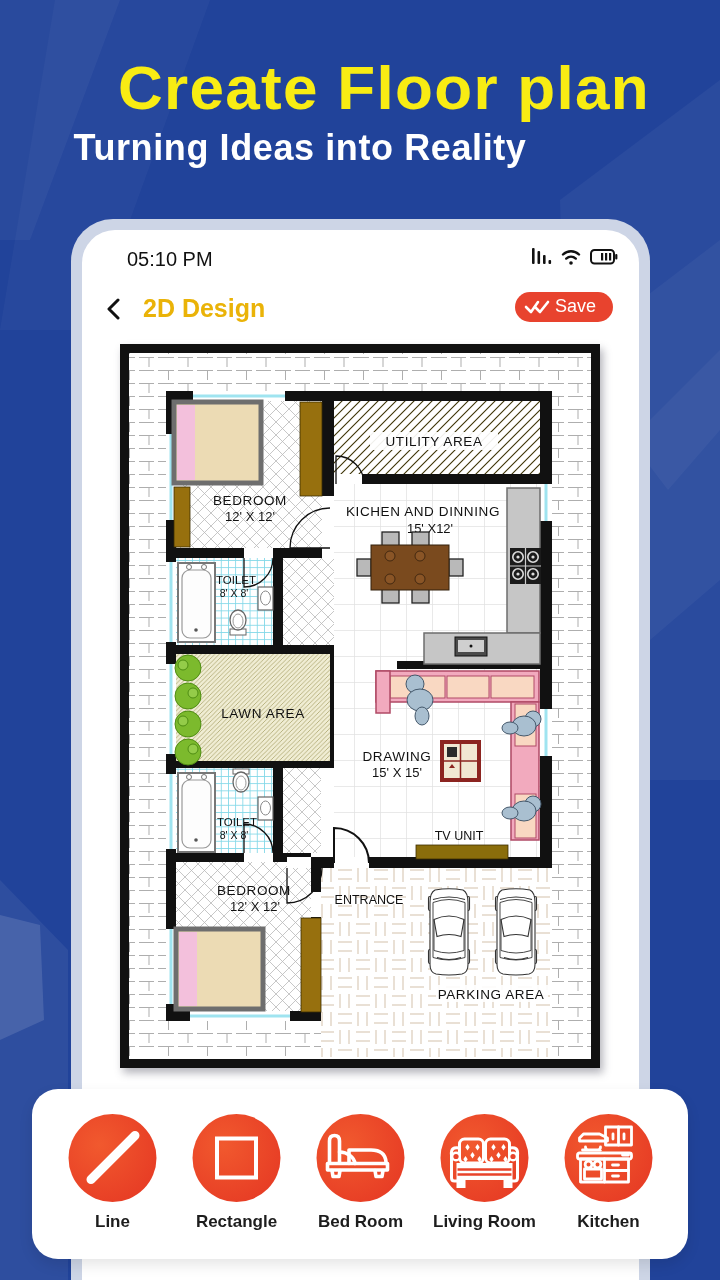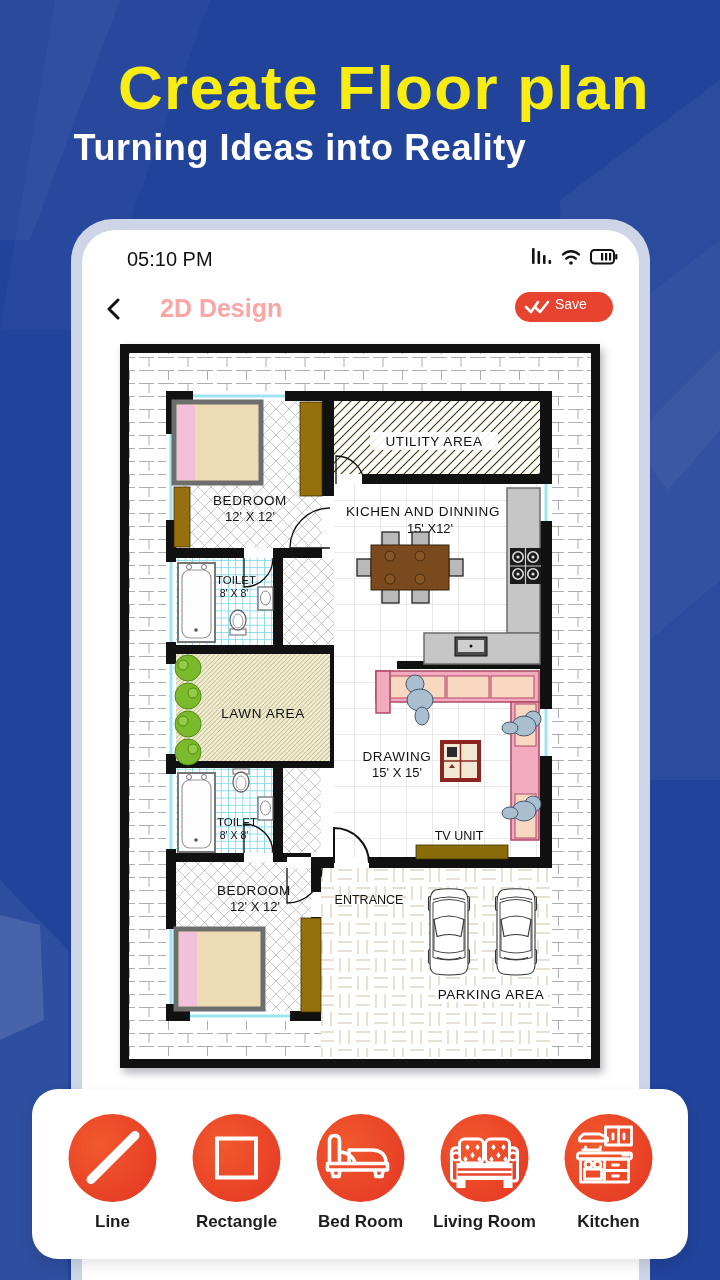--- a/index.html
+++ b/index.html
@@ -61,28 +61,28 @@
     <rect x="73" y="8" width="2.2" height="7.5" fill="#111"></rect>
     <rect x="77" y="8" width="2.2" height="7.5" fill="#111"></rect>
     <rect x="83.2" y="9" width="2.2" height="5.5" rx="1" fill="#111"></rect>
   </g>
 </svg>
 
 <svg class="abs" style="left:104px;top:298px;" width="20" height="22" viewBox="0 0 20 22">
   <path d="M14,2 L5,11 L14,20" fill="none" stroke="#111" stroke-width="3" stroke-linecap="round" stroke-linejoin="round"></path>
 </svg>
 
-<div class="abs" style="left:160px;top:294px;font-size:25px;font-weight:bold;color:#fca5a5;">2D Design</div>
+<div class="abs" style="left:143px;top:294px;font-size:25px;font-weight:bold;color:#eab308;">2D Design</div>
 
 <div class="abs" style="left:515px;top:292px;width:98px;height:30px;background:#e8432e;border-radius:15px;"></div>
 <svg class="abs" style="left:524px;top:299px;" width="28" height="17" viewBox="0 0 28 17">
   <path d="M2,8 L7,13 L14,3" fill="none" stroke="#fff" stroke-width="2.6" stroke-linecap="round" stroke-linejoin="round"></path>
   <path d="M11,8 L16,13 L24,3" fill="none" stroke="#fff" stroke-width="2.6" stroke-linecap="round" stroke-linejoin="round"></path>
 </svg>
-<div class="abs" style="left:555px;top:296px;font-size:14px;color:#fff;">Save</div>
+<div class="abs" style="left:555px;top:296px;font-size:18px;color:#fff;">Save</div>
 
 <svg class="abs" id="plan" style="left:120px;top:344px;filter:drop-shadow(3px 5px 4px rgba(40,40,60,0.35));" width="480" height="724" viewBox="0 0 480 724">
 <defs>
   <pattern id="brick" width="39" height="26" patternUnits="userSpaceOnUse">
     <rect width="39" height="26" fill="#ffffff"></rect>
     <path d="M0,0.5 H39 M0,13.5 H39" stroke="#aeaeae" stroke-width="1" stroke-dasharray="15 4"></path>
     <path d="M9.5,0 V13 M29,13 V26" stroke="#aeaeae" stroke-width="1" stroke-dasharray="10 3"></path>
   </pattern>
   <pattern id="xhatch" width="13" height="13" patternUnits="userSpaceOnUse">
     <rect width="13" height="13" fill="#ffffff"></rect>

